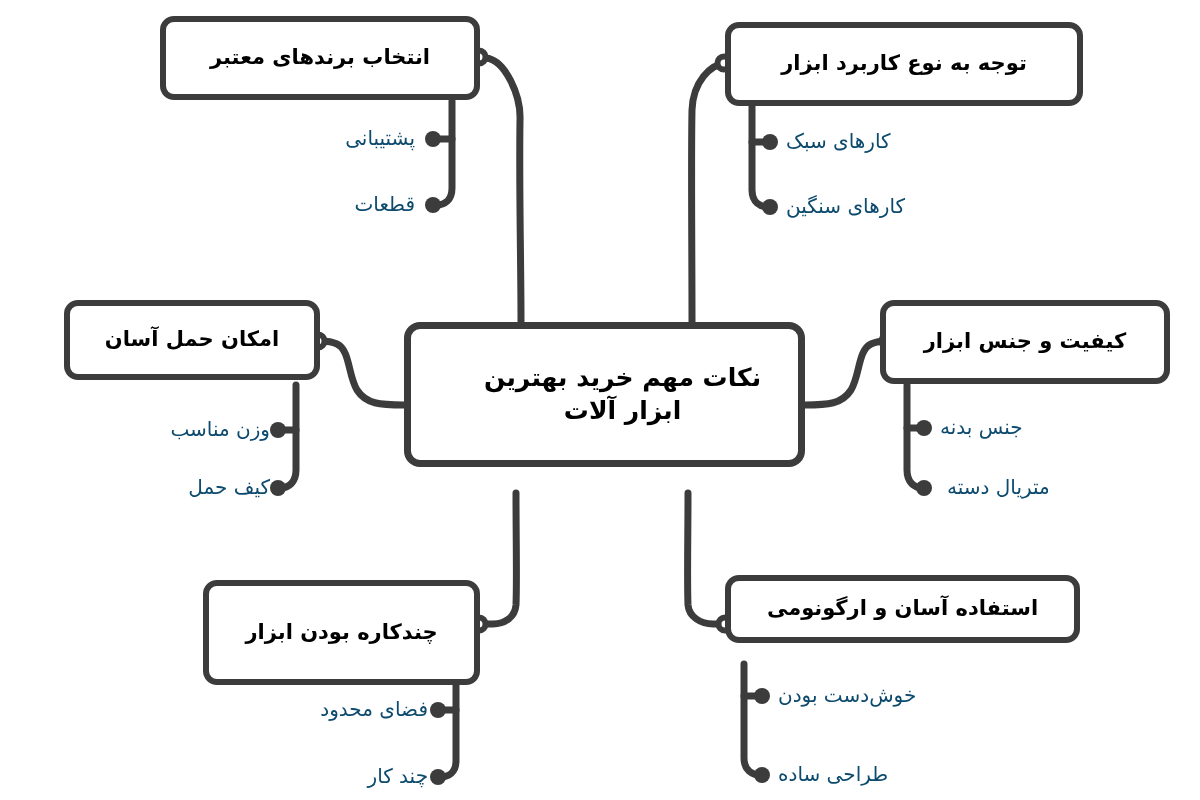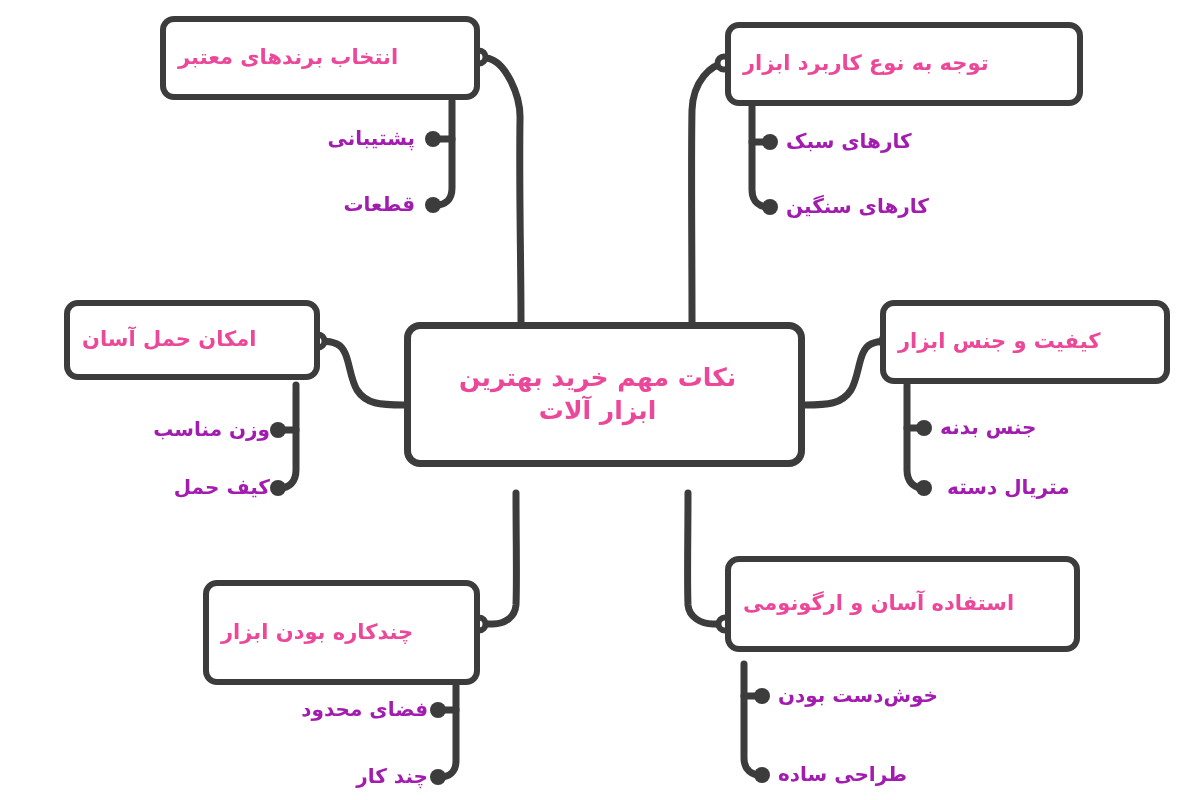--- a/index.html
+++ b/index.html
@@ -28,42 +28,42 @@
     height: 800px;
   }
   .node-box {
     position: absolute;
     box-sizing: border-box;
     background: #ffffff;
     border: 6px solid #3c3c3c;
     border-radius: 14px;
     display: flex;
     align-items: center;
-    justify-content: flex-end;
+    justify-content: center;
     text-align: center;
     font-weight: bold;
-    color: #ec4899;
+    color: #000000;
     letter-spacing: 0;
     line-height: 1.3;
     padding: 2px 12px;
     z-index: 3;
   }
   .node-box.central {
     border-width: 7px;
     border-radius: 16px;
     font-size: 25px;
   }
   .node-box.branch {
     font-size: 21px;
   }
   .sub-label {
     position: absolute;
     font-size: 20px;
-    color: #a21caf;
-    font-weight: bold;
+    color: #0c4a6e;
+    font-weight: normal;
     white-space: nowrap;
     line-height: 1;
     z-index: 3;
   }
   .sub-label.align-right {
     text-align: right;
   }
 </style>
 </head>
 <body>
@@ -190,21 +190,21 @@
   </div>
 
   <div class="node-box branch" style="left:880px; top:300px; width:290px; height:84px;">
     <span>کیفیت و جنس ابزار</span>
   </div>
 
   <div class="node-box branch" style="left:203px; top:580px; width:277px; height:105px;">
     <span>چندکاره بودن ابزار</span>
   </div>
 
-  <div class="node-box branch" style="left:725px; top:556px; width:355px; height:96px;">
+  <div class="node-box branch" style="left:725px; top:575px; width:355px; height:68px;">
     <span>استفاده آسان و ارگونومی</span>
   </div>
 
   <div class="sub-label align-right" style="right:785px; top:128px;">
     <span>پشتیبانی</span>
   </div>
   <div class="sub-label align-right" style="right:785px; top:194px;">
     <span>قطعات</span>
   </div>
 

